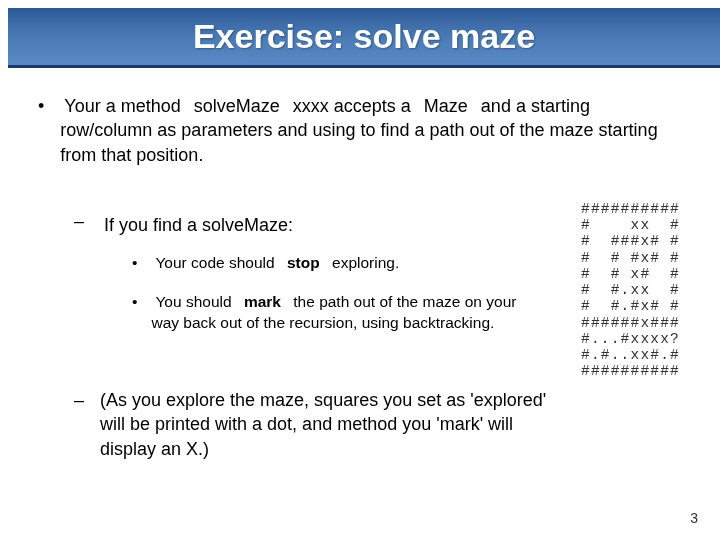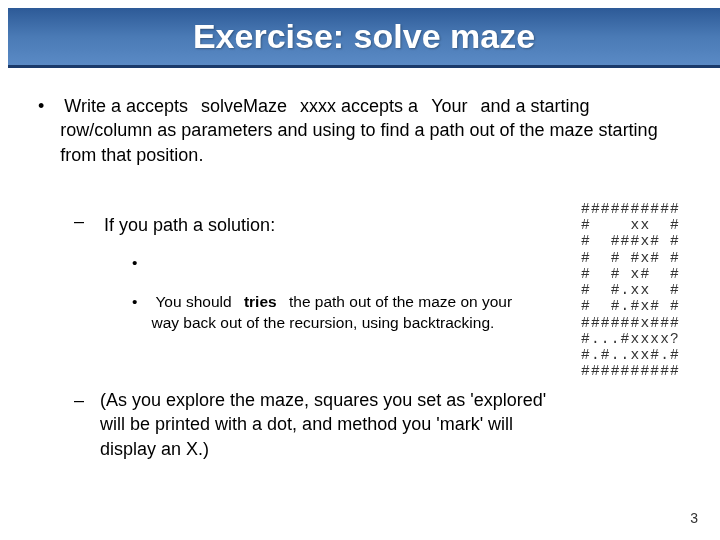--- a/index.html
+++ b/index.html
@@ -106,40 +106,43 @@
 
 <div class="title-bar">
   <div class="title-text">Exercise: solve maze</div>
 </div>
 
 <div class="content">
 
   <div class="bullet-row para1">
     <div class="bullet-dot">•</div>
     <div>
-      <span>Write a accepts </span><span class="mono">solveMaze</span><span> xxxx accepts a </span><span class="mono">Your</span><span> and a starting row/column as parameters and using to find a path out of the maze starting from that position.</span>
+      <span>Your a method </span><span class="mono">solveMaze</span><span> xxxx accepts a </span><span class="mono">Maze</span><span> and a starting row/column as parameters and using to find a path out of the maze starting from that position.</span>
     </div>
   </div>
 
   <div class="two-col">
     <div class="left-col">
 
       <div class="sub-list">
         <div class="sub-item">
           <div class="dash">–</div>
           <div class="sub-text">
-            <div>If you path a solution:</div>
+            <div>If you find a solveMaze:</div>
             <div class="subsub-list">
               <div class="subsub-item">
                 <div class="subsub-dot">•</div>
+                <div>
+                  <span>Your code should </span><b>stop</b><span> exploring.</span>
+                </div>
               </div>
               <div class="subsub-item">
                 <div class="subsub-dot">•</div>
                 <div>
-                  <span>You should </span><b>tries</b><span> the path out of the maze on your way back out of the recursion, using backtracking.</span>
+                  <span>You should </span><b>mark</b><span> the path out of the maze on your way back out of the recursion, using backtracking.</span>
                 </div>
               </div>
             </div>
           </div>
         </div>
 
         <div class="extra-gap"></div>
 
         <div class="sub-item">
           <div class="dash">–</div>

